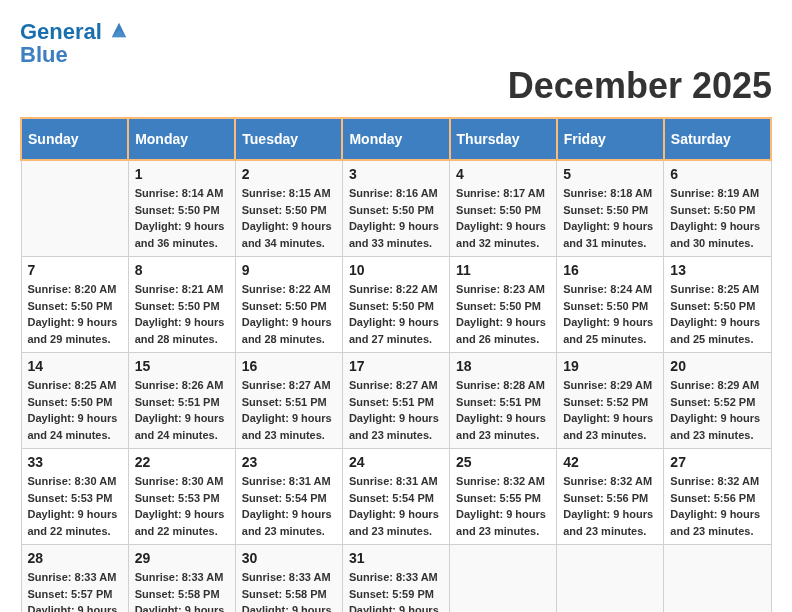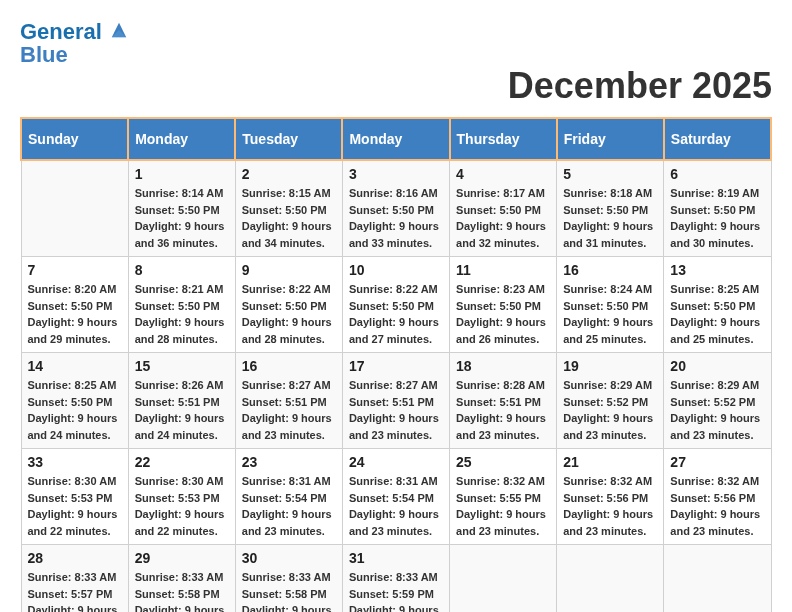--- a/index.html
+++ b/index.html
@@ -231,21 +231,21 @@
         </td>
         <td>
           <div class="day-number">24</div>
           <div class="day-info">Sunrise: 8:31 AM<br>Sunset: 5:54 PM<br>Daylight: 9 hours<br>and 23 minutes.</div>
         </td>
         <td>
           <div class="day-number">25</div>
           <div class="day-info">Sunrise: 8:32 AM<br>Sunset: 5:55 PM<br>Daylight: 9 hours<br>and 23 minutes.</div>
         </td>
         <td>
-          <div class="day-number">21</div>
+          <div class="day-number">42</div>
           <div class="day-info">Sunrise: 8:32 AM<br>Sunset: 5:56 PM<br>Daylight: 9 hours<br>and 23 minutes.</div>
         </td>
         <td>
           <div class="day-number">27</div>
           <div class="day-info">Sunrise: 8:32 AM<br>Sunset: 5:56 PM<br>Daylight: 9 hours<br>and 23 minutes.</div>
         </td>
       </tr>
       <tr>
         <td>
           <div class="day-number">28</div>

